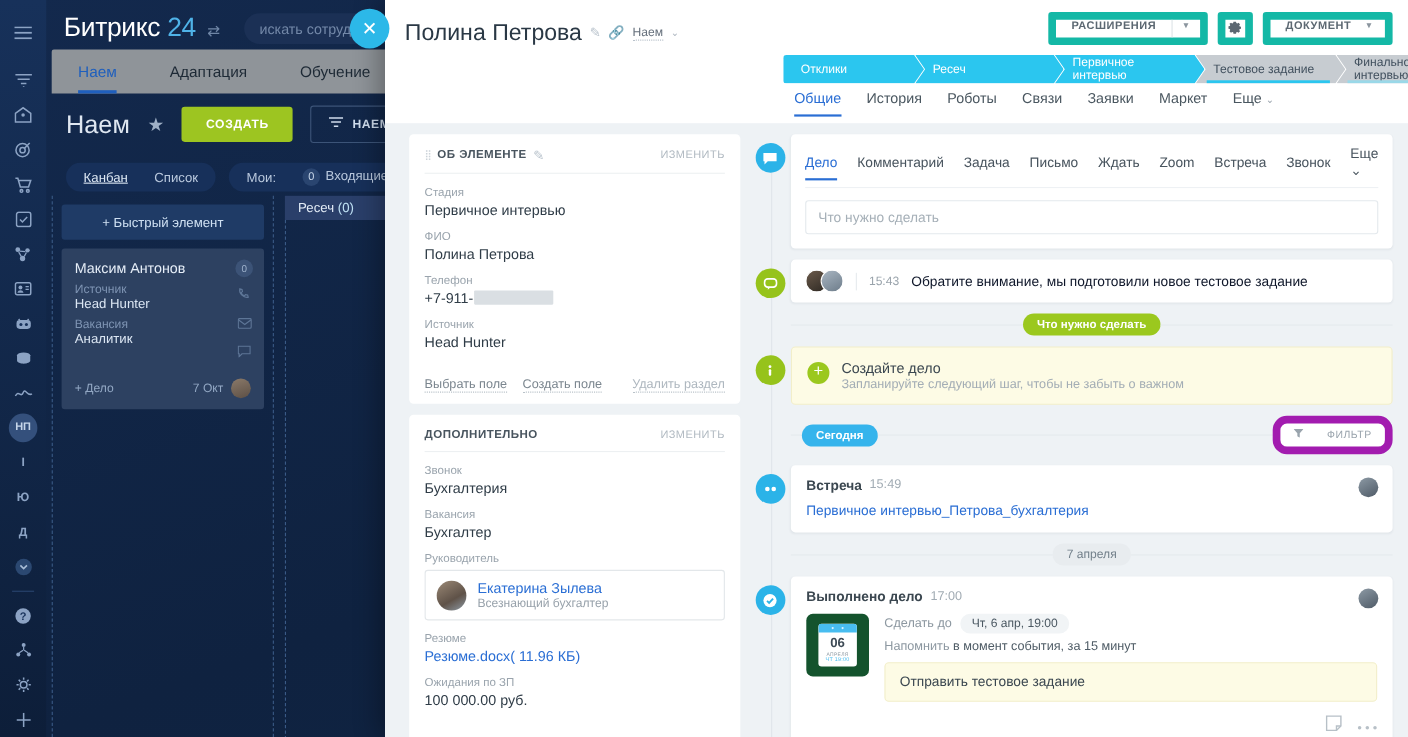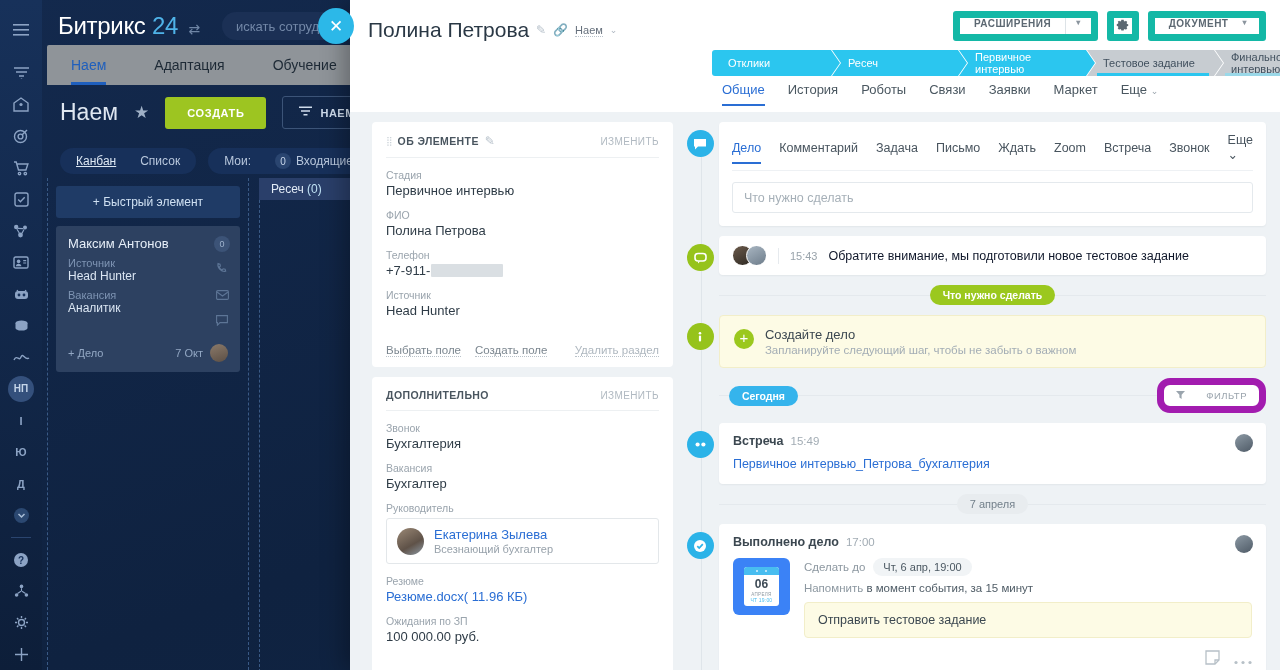--- a/index.html
+++ b/index.html
@@ -197,21 +197,21 @@
 
   .item-pad { padding:11px 14px 13px 14px; position:relative; }
   .item-h { display:flex; align-items:center; gap:7px; }
   .item-t { font-size:12.5px; color:#3b4750; font-weight:700; }
   .item-time { font-size:11.5px; color:#a2acb4; font-weight:400; }
   .item-av { position:absolute; right:13px; top:11px; width:18px; height:18px; border-radius:50%; background:linear-gradient(150deg,#8d9aa5,#4e5a66); }
   .item-link { font-size:12.5px; color:#2a6ed4; margin-top:9px; }
 
   .task-body { display:flex; gap:14px; margin-top:9px; }
   .cal {
-    width:57px; height:57px; background:#3b82f6; border-radius:6px; flex:none;
+    width:57px; height:57px; background:#14532d; border-radius:6px; flex:none;
     display:flex; align-items:center; justify-content:center;
   }
   .cal-in { width:35px; background:#fff; border-radius:3px; overflow:hidden; text-align:center; }
   .cal-top { height:8px; background:#48bdf0; display:flex; align-items:center; justify-content:center; gap:7px;}
   .cal-top i { width:2px; height:2px; background:#d9f1fc; border-radius:50%; display:block;}
   .cal-d { font-size:12px; color:#3d4a55; font-weight:700; line-height:15px; padding-top:2px;}
   .cal-m { font-size:4.5px; color:#8e9aa3; letter-spacing:.3px; }
   .cal-w { font-size:5px; color:#48bdf0; letter-spacing:.2px; padding-bottom:3px; }
   .task-fields { flex:1; }
   .tf-row { display:flex; align-items:center; gap:8px; }

